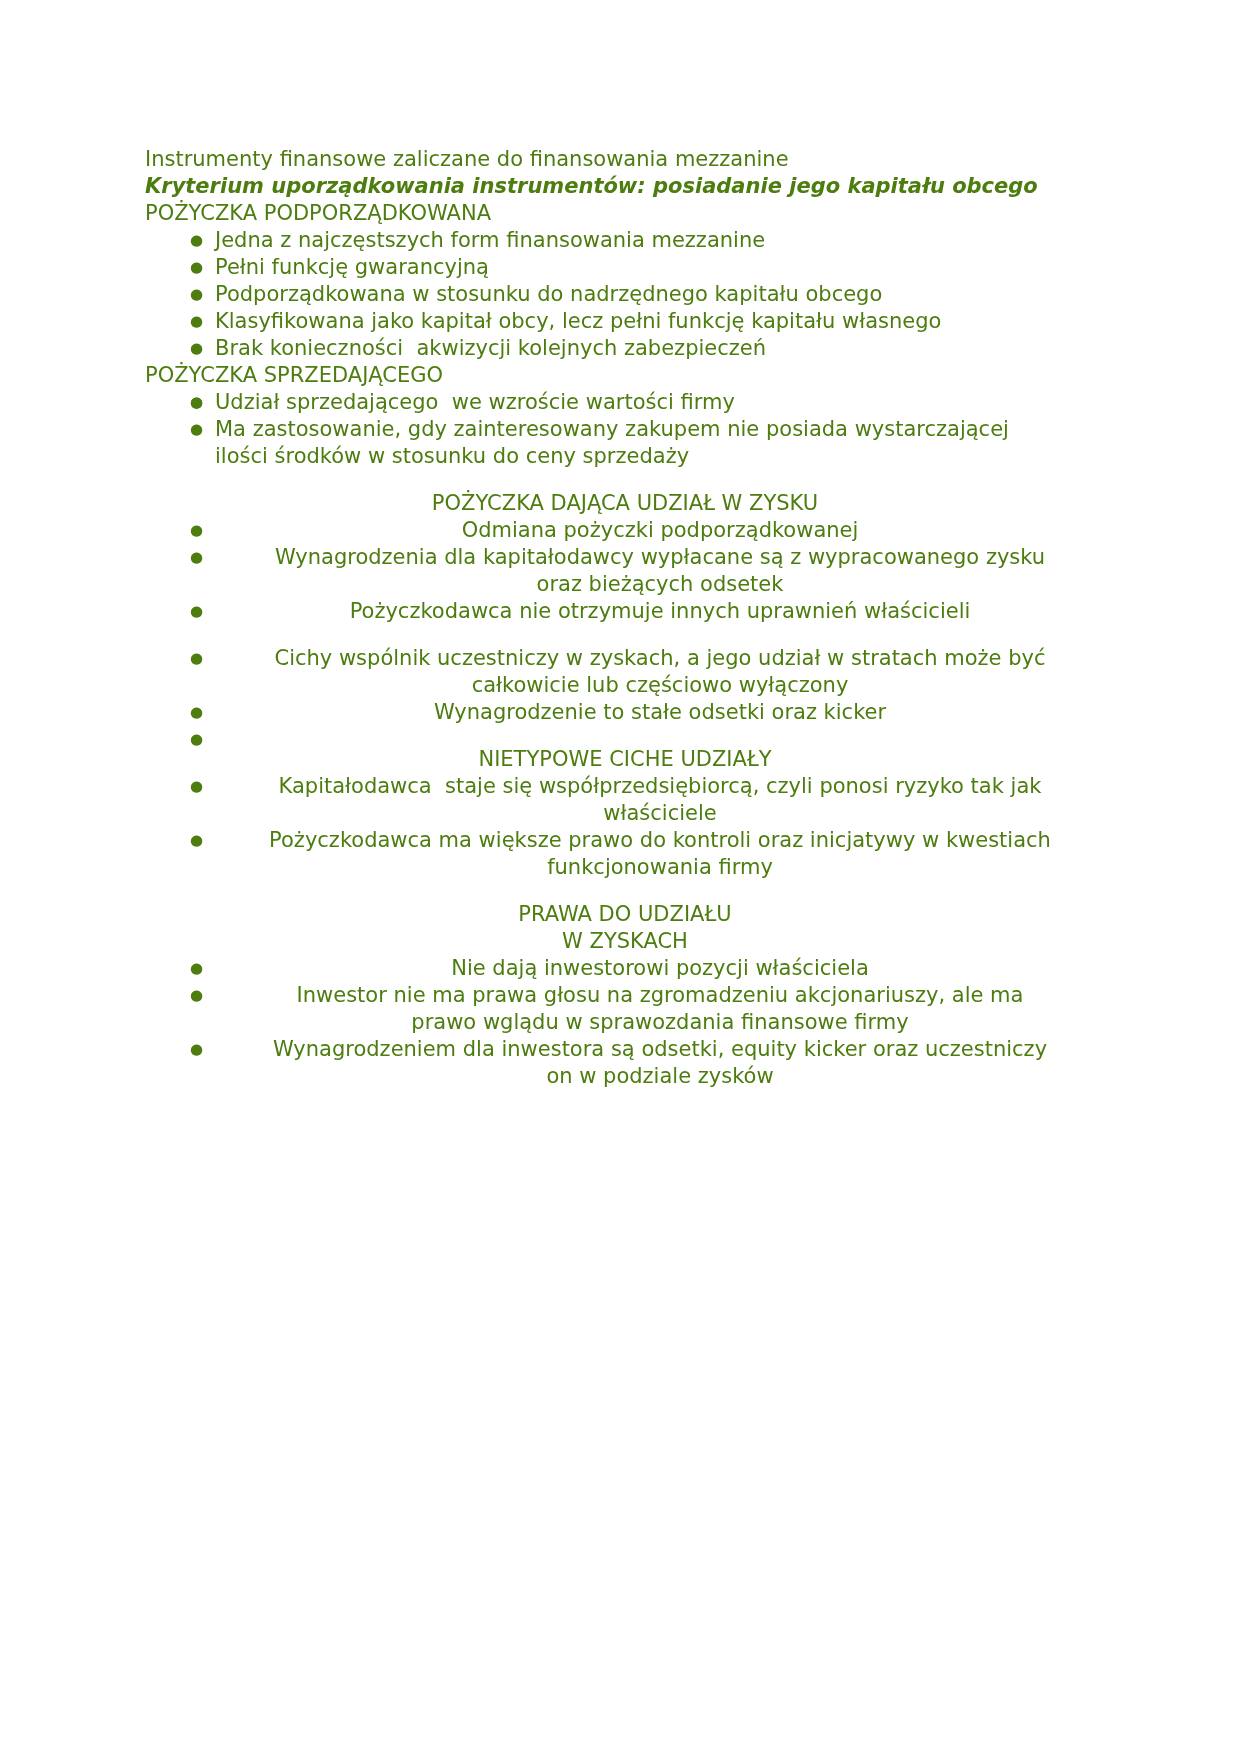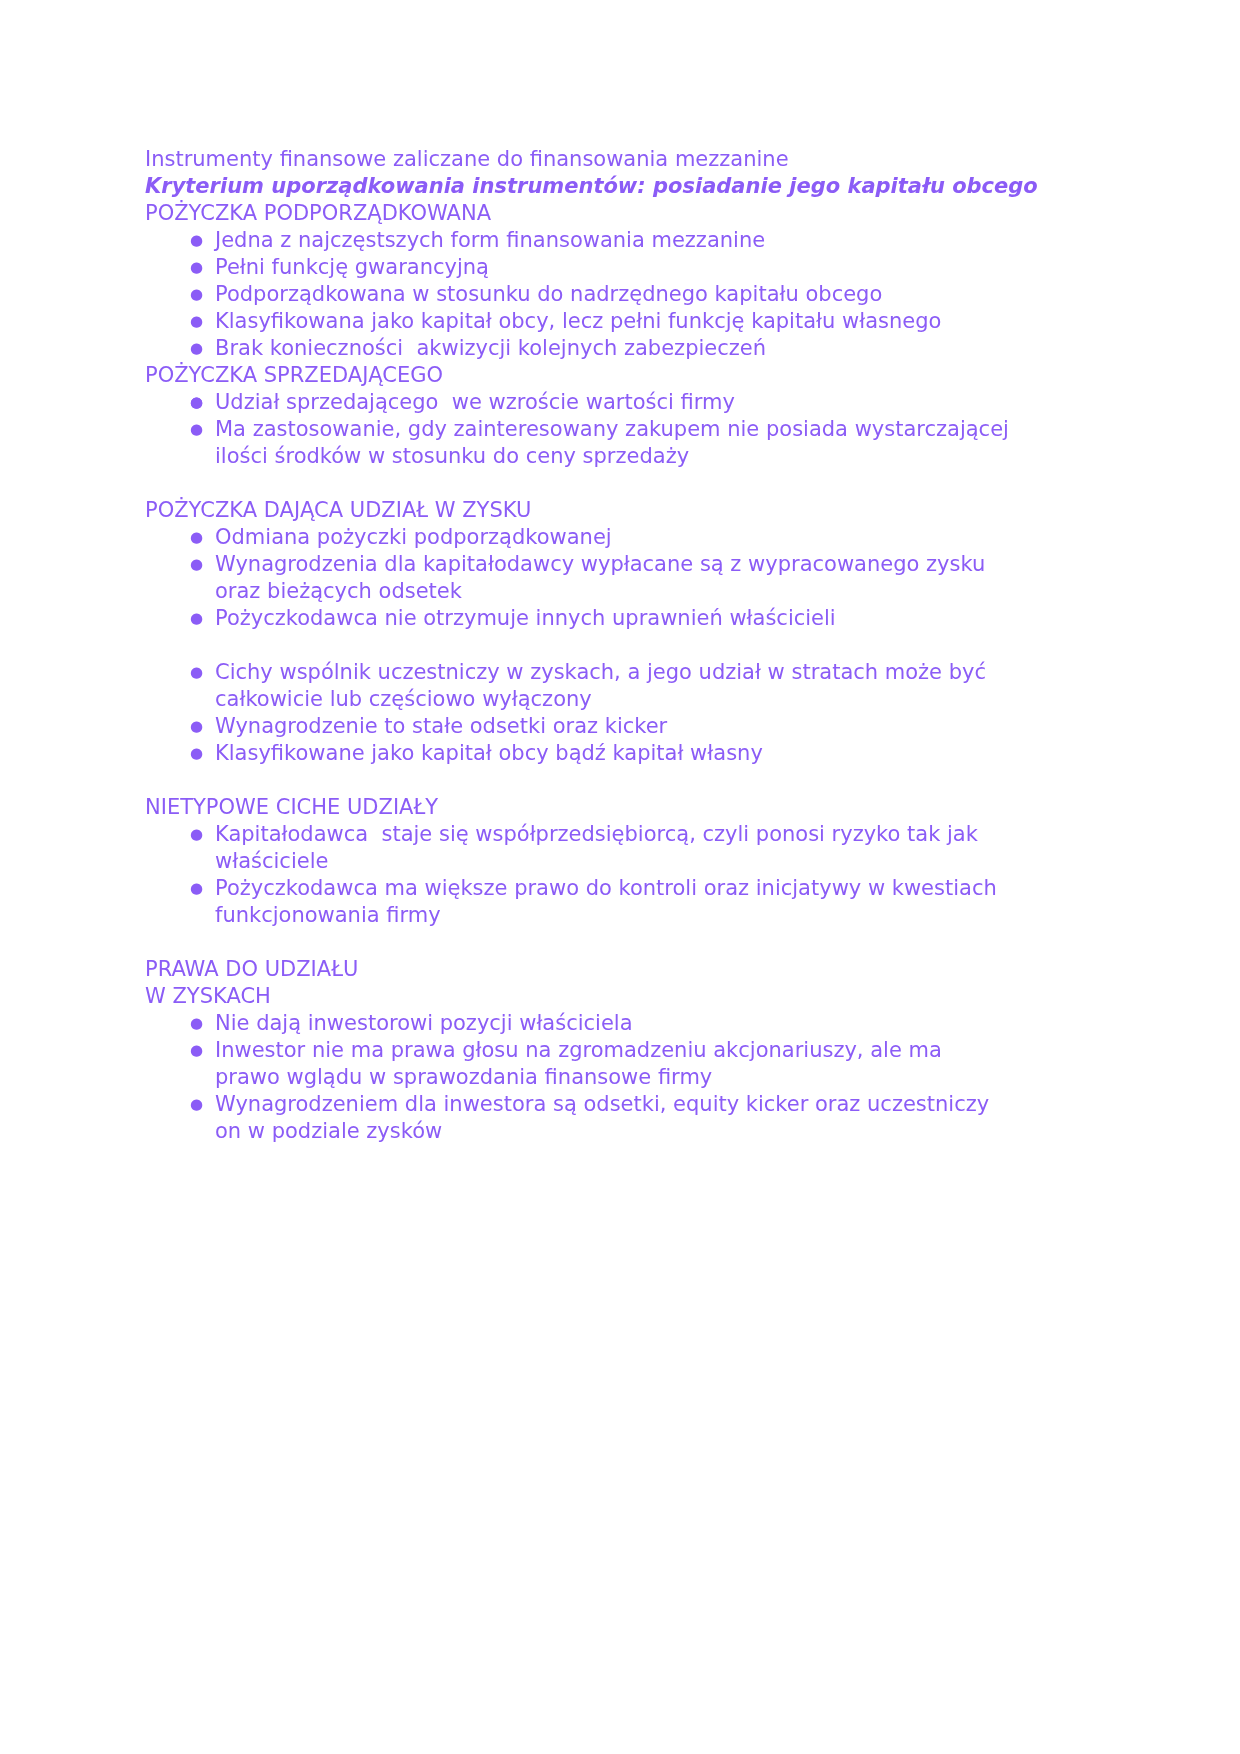--- a/index.html
+++ b/index.html
@@ -4,33 +4,33 @@
 <style>
   html, body { margin: 0; padding: 0; background: #ffffff; }
   .page {
     position: relative;
     width: 1240px;
     height: 1754px;
     background: #ffffff;
     font-family: "DejaVu Sans", "Liberation Sans", sans-serif;
     font-size: 21px;
     line-height: 27px;
-    color: #8b5cf6;
+    color: #4d7c0f;
     overflow: hidden;
   }
   .content {
     position: absolute;
     left: 145px;
     top: 146px;
     width: 960px;
   }
   .doc-title { white-space: pre-wrap; }
   .doc-subtitle { font-style: italic; font-weight: bold; white-space: pre-wrap; }
   .section-heading { white-space: pre-wrap; }
-  .section.gap-before { margin-top: 27px; }
+  .section.gap-before { margin-top: 20px; text-align: center; }
   ul.bullet-list { list-style: none; margin: 0; padding: 0; }
   li.bullet-item {
     position: relative;
     padding-left: 70px;
     white-space: pre-wrap;
   }
   li.bullet-item .dot {
     position: absolute;
     left: 45px;
     top: 0;
@@ -73,21 +73,21 @@
             <li class="bullet-item"><span class="dot">●</span><span>Wynagrodzenia dla kapitałodawcy wypłacane są z wypracowanego zysku
 oraz bieżących odsetek</span></li>
             <li class="bullet-item"><span class="dot">●</span><span>Pożyczkodawca nie otrzymuje innych uprawnień właścicieli</span></li>
           </ul>
         </div>
         <div class="section gap-before">
           <ul class="bullet-list">
             <li class="bullet-item"><span class="dot">●</span><span>Cichy wspólnik uczestniczy w zyskach, a jego udział w stratach może być
 całkowicie lub częściowo wyłączony</span></li>
             <li class="bullet-item"><span class="dot">●</span><span><span class="">Wynagrodzenie to stałe odsetki oraz </span><span class="it">kicker</span></span></li>
-            <li class="bullet-item"><span class="dot">●</span><span>Klasyfikowane jako kapitał obcy bądź kapitał własny</span></li>
+            <li class="bullet-item"><span class="dot">●</span></li>
           </ul>
         </div>
         <div class="section gap-before">
           <div class="section-heading">NIETYPOWE CICHE UDZIAŁY</div>
           <ul class="bullet-list">
             <li class="bullet-item"><span class="dot">●</span><span>Kapitałodawca  staje się współprzedsiębiorcą, czyli ponosi ryzyko tak jak
 właściciele</span></li>
             <li class="bullet-item"><span class="dot">●</span><span>Pożyczkodawca ma większe prawo do kontroli oraz inicjatywy w kwestiach
 funkcjonowania firmy</span></li>
           </ul>

